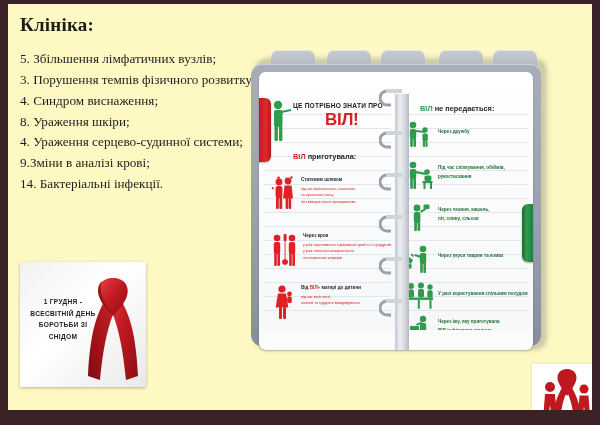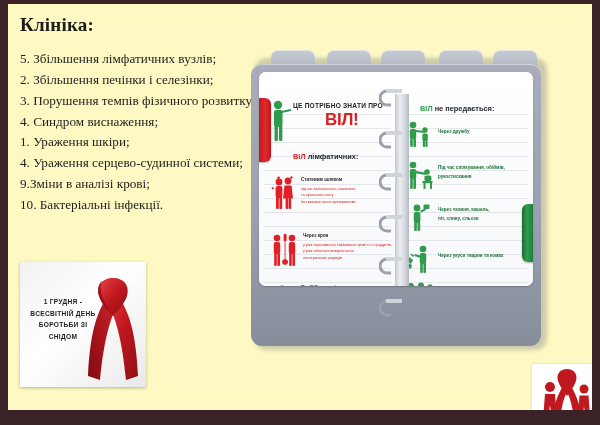--- a/index.html
+++ b/index.html
@@ -65,21 +65,21 @@
     box-shadow:inset 0 1px 0 rgba(255,255,255,.45);
   }
   .nb-tabs{position:absolute;left:10px;top:0;width:280px;height:26px;}
   .nb-tab{
     position:absolute;top:0;height:26px;width:44px;
     border-radius:7px 7px 0 0;
     background:linear-gradient(180deg,#c6cad2 0%,#a9aeba 100%);
     box-shadow:inset 0 1px 0 rgba(255,255,255,.5);
   }
   .nb-pages{
-    position:absolute;left:8px;top:22px;width:274px;height:214px;
+    position:absolute;left:8px;top:22px;width:274px;height:278px;
     border-radius:7px;
     background:#fbfbfc;
     box-shadow:0 1px 2px rgba(0,0,0,.22);
     overflow:hidden;
   }
   .page{position:absolute;top:0;height:258px;overflow:hidden;
         background:linear-gradient(180deg,#ffffff 0%,#f6f7f9 100%);}
   .page.left{left:0;width:137px;}
   .page.right{left:137px;width:137px;}
   .rules{position:absolute;left:0;top:0;width:100%;height:100%;}
@@ -135,27 +135,26 @@
   .ico{position:absolute;}
 </style>
 </head>
 <body>
 
 <div class="slide">
 
   <div class="clinic-title">Клініка:</div>
   <div class="clinic-list">
     <div>5. Збільшення лімфатичних вузлів;</div>
-    <div>2. Збільшення печінки і селезінки;</div>
     <div>3. Порушення темпів фізичного розвитку ;</div>
     <div>4. Синдром виснаження;</div>
-    <div>1. Ураження шкіри;</div>
+    <div>8. Ураження шкіри;</div>
     <div>4. Ураження серцево-судинної системи;</div>
     <div>9.Зміни в аналізі крові;</div>
-    <div>10. Бактеріальні інфекції.</div>
+    <div>14. Бактеріальні інфекції.</div>
   </div>
 
   <div class="ribbon-card">
     <div class="cap">
       <div>1 ГРУДНЯ -</div>
       <div>ВСЕСВІТНІЙ ДЕНЬ</div>
       <div>БОРОТЬБИ ЗІ</div>
       <div>СНІДОМ</div>
     </div>
     <svg class="ribbon-art" viewBox="0 0 62 112">
@@ -234,21 +233,21 @@
             <rect x="5" y="10" width="8.5" height="17" rx="2"></rect>
             <rect x="5.5" y="26" width="3.4" height="15" rx="1.2"></rect>
             <rect x="10" y="26" width="3.4" height="15" rx="1.2"></rect>
             <rect x="12" y="11" width="10" height="2" transform="rotate(-12 12 11)"></rect>
           </g>
         </svg>
         <div class="hdr-red" style="position:absolute;left:34px;top:30px">ЦЕ ПОТРІБНО ЗНАТИ ПРО</div>
         <div class="big-vil" style="position:absolute;left:66px;top:38px">ВІЛ!</div>
 
         <div class="sec-head" style="position:absolute;left:34px;top:80px">
-          <b class="r">ВІЛ</b><span> лімфатичних:</span>
+          <b class="r">ВІЛ</b><span> приготувала:</span>
         </div>
 
         <div class="item" style="left:8px;top:104px;width:128px">
           <svg class="ico" style="left:4px;top:0;width:26px;height:34px" viewBox="0 0 26 34">
             <g fill="#e11f26">
               <circle cx="8" cy="6" r="3.4"></circle>
                 <rect x="4.6" y="10" width="6.8" height="12" rx="2"></rect>
               <rect x="5" y="21" width="2.8" height="12" rx="1"></rect>
                 <rect x="8.4" y="21" width="2.8" height="12" rx="1"></rect>
               <circle cx="17" cy="5" r="3.4"></circle>

